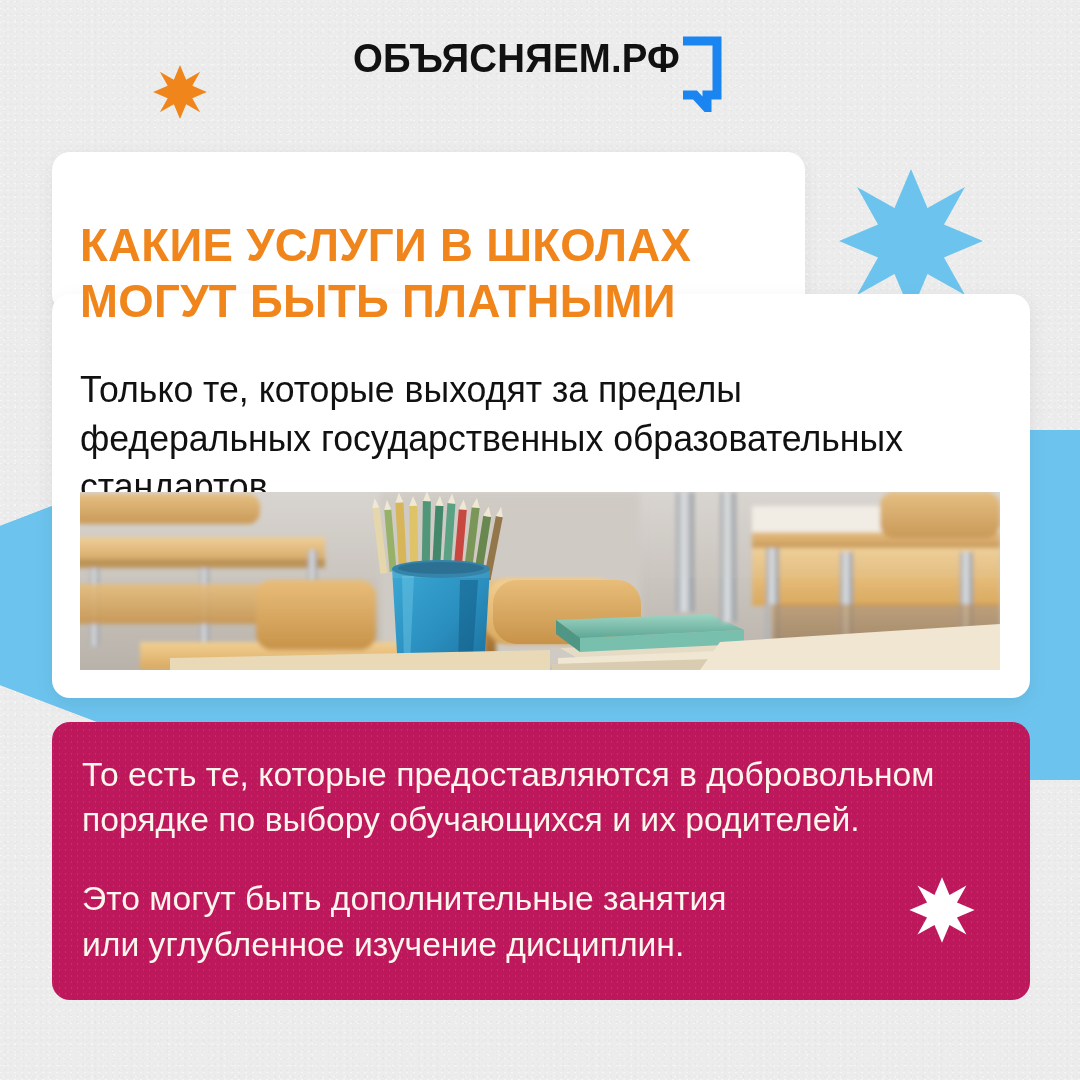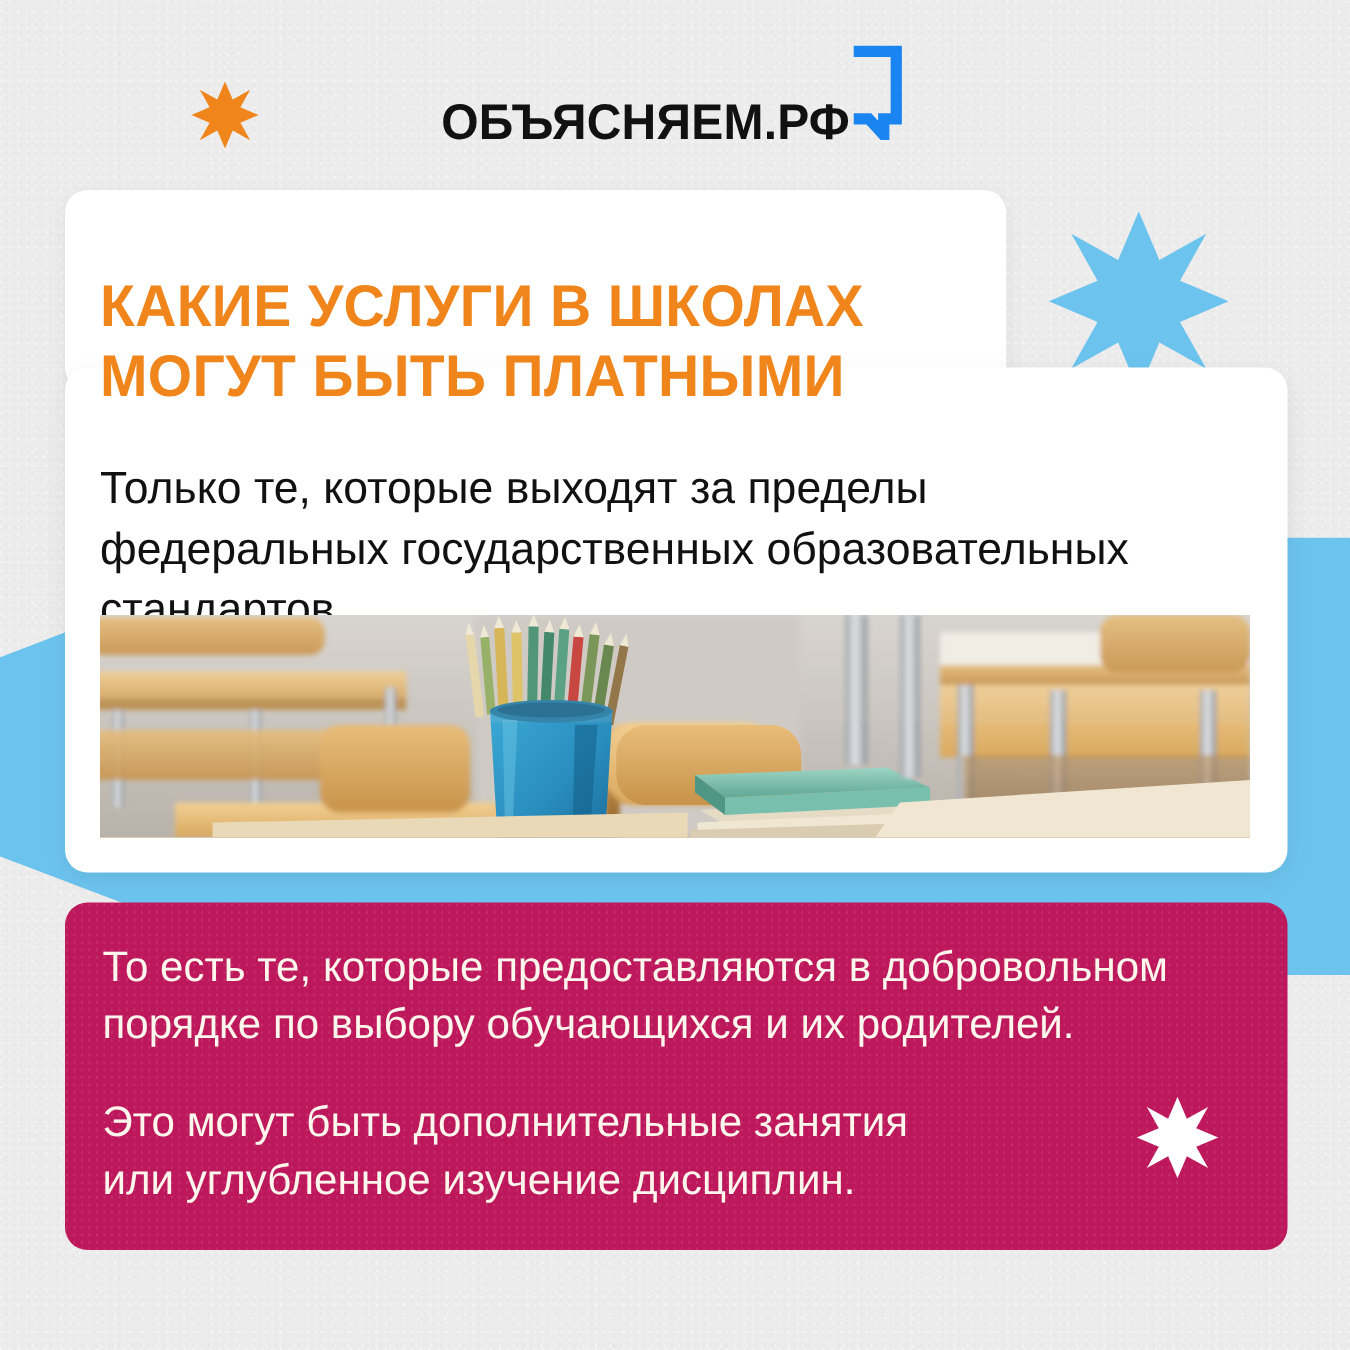--- a/index.html
+++ b/index.html
@@ -44,21 +44,21 @@
     height: 84px;
     z-index: 6;
     display: flex;
     align-items: center;
     justify-content: center;
     gap: 36px;
   }
   .logo-lockup {
     position: relative;
     display: flex;
-    align-items: flex-end;
+    align-items: flex-start;
     height: 80px;
     padding-right: 34px;
   }
   .logo-text {
     font-family: "Liberation Sans Narrow", "Liberation Sans", sans-serif;
     font-weight: 700;
     font-size: 40px;
     letter-spacing: .2px;
     color: #111111;
     white-space: nowrap;

